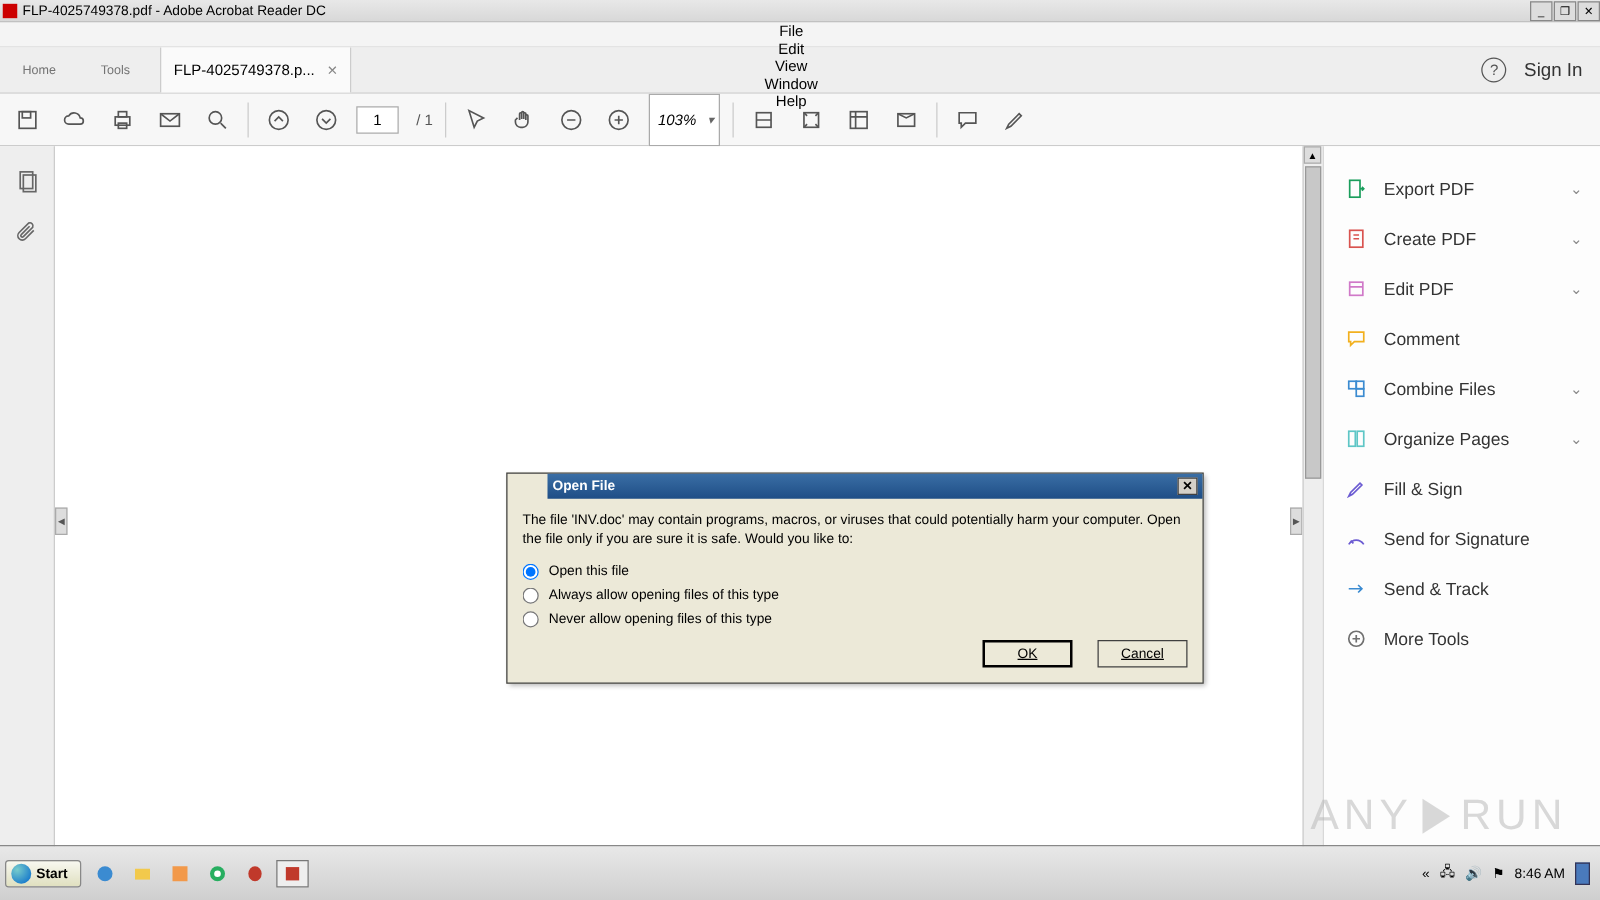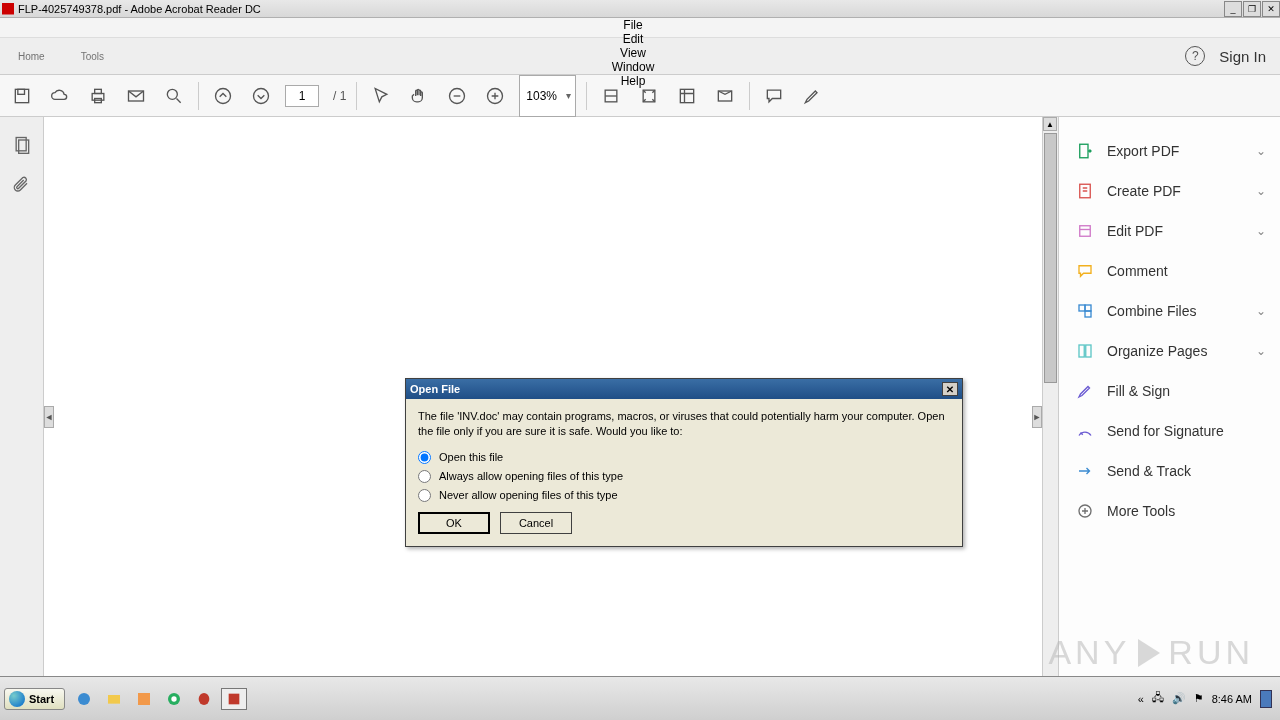--- a/index.html
+++ b/index.html
@@ -24,21 +24,21 @@
 .tabrow .help-circle { width: 20px; height: 20px; border: 1.5px solid #555; border-radius: 50%; display:flex; align-items:center; justify-content:center; font-size: 12px; color:#555; align-self:center; margin-right:14px; cursor:pointer;}
 .tabrow .signin { align-self:center; font-size: 15px; color:#333; margin-right: 14px; cursor:pointer; }
 
 
 .toolbar { height: 42px; background: #f7f7f7; border-bottom: 1px solid #ccc; display:flex; align-items:center; padding: 0 8px; gap: 10px; }
 .tb-icon { width: 28px; height: 28px; display:flex; align-items:center; justify-content:center; color:#555; cursor:pointer; }
 .tb-icon svg { width: 20px; height: 20px; stroke:#555; fill:none; stroke-width:1.6; }
 .tb-sep { width: 1px; height: 28px; background: #ccc; }
 .page-input { width: 34px; height: 22px; border:1px solid #aaa; text-align:center; font-size:12px; }
 .page-total { font-size: 12px; color:#555; margin-left:4px; }
-.zoom-select { height: 42px; border:1px solid #aaa; font-size:12px; padding: 0 18px 0 6px; background:#fff; position:relative; display:flex; align-items:center; cursor:pointer;}
+.zoom-select { height: 42px; border:1px solid #aaa; font-size:12px; padding: 0 18px 0 6px; background:#fff; position:relative; display:flex; align-items:center; cursor:pointer;font-style:italic;}
 .zoom-select::after { content:"▾"; position:absolute; right:4px; font-size:10px; color:#666; }
 
 
 .main { display:flex; height: calc(100% - 18px - 20px - 37px - 42px - 26px); }
 .leftgutter { width: 44px; background:#eeeeee; border-right:1px solid #ccc; display:flex; flex-direction:column; align-items:center; padding-top:18px; gap:16px;}
 .leftgutter .gicon svg { width:20px; height:20px; stroke:#666; fill:none; stroke-width:1.6;}
 .docarea { flex:1; background:#fff; position:relative; overflow:hidden;}
 .docarea .hscroll-handle-left, .docarea .hscroll-handle-right { position:absolute; top:50%; width:10px; height:22px; background:#ddd; border:1px solid #aaa; display:flex; align-items:center; justify-content:center; font-size:9px; color:#555;}
 .docarea .hscroll-handle-left { left:0; }
 .docarea .hscroll-handle-right { right:0; }
@@ -47,27 +47,27 @@
 .vscrollbar .vbtn.top{top:0;} .vscrollbar .vbtn.bot{bottom:0;}
 .vscrollbar .thumb { position:absolute; left:1px; width:13px; top:16px; height:250px; background:#c8c8c8; border:1px solid #999;}
 .rightpanel { width: 222px; background:#fdfdfd; border-left:1px solid #ccc; padding: 14px 0; }
 .rp-item { display:flex; align-items:center; padding: 10px 14px; font-size:14px; color:#333; cursor:pointer; position:relative;}
 .rp-item .chev { margin-left:auto; color:#888; font-size:12px;}
 .rp-ico { width:24px; height:20px; margin-right:10px; display:flex; align-items:center; justify-content:center;}
 .rp-ico svg { width:18px; height:18px; }
 
 
 .dialog { position:absolute; left:361px; top:261px; width:558px; background:#ece9d8; border:1px solid #404040; box-shadow: 2px 2px 4px rgba(0,0,0,.3);}
-.dialog-title { height:20px; background:linear-gradient(#3a6ea5,#1f4e86); color:#fff; font-size:11px; font-weight:bold; display:flex; align-items:center; padding:0 4px;}
+.dialog-title { height:20px; background:linear-gradient(#3a6ea5,#1f4e86); color:#fff; font-size:11px; font-weight:bold; display:flex; align-items:center; padding:0 4px;margin-left:32px;}
 .dialog-title .dx { margin-left:auto; width:16px; height:14px; background:#d4d0c8; border:1px solid #404040; color:#000; font-size:10px; display:flex; align-items:center; justify-content:center; cursor:pointer;}
 .dialog-body { padding: 10px 12px 12px 12px; font-size:11px; color:#000;}
 .dialog-msg { margin-bottom:12px; line-height:1.35;}
 .dialog-opt { display:flex; align-items:center; margin:6px 0;}
 .dialog-opt input { margin-right:8px;}
-.dialog-btns { display:flex; gap:10px; margin-top:10px;}
+.dialog-btns { display:flex; justify-content:flex-end; gap:20px; margin-top:10px;text-decoration:underline;}
 .dialog-btns button { width:72px; height:22px; font-size:11px; background:#ece9d8; border:1px solid #404040; cursor:pointer;}
 .dialog-btns button.ok { border:2px solid #000; }
 
 
 .taskbar { position:absolute; bottom:0; left:0; right:0; height:44px; background:linear-gradient(#e8e8e8,#cfcfcf); border-top:1px solid #888; display:flex; align-items:center; font-size:11px;}
 .start-btn { height:22px; padding:0 10px 0 4px; background:linear-gradient(#f8f8f0,#e0e0c0); border:1px solid #888; border-radius:3px; margin:0 4px; display:flex; align-items:center; gap:4px; cursor:pointer; font-weight:bold;}
 .start-orb { width:16px; height:16px; border-radius:50%; background:radial-gradient(circle at 30% 30%, #7cc, #06c);}
 .tb-app { width:26px; height:22px; margin:0 2px; display:flex; align-items:center; justify-content:center; border:1px solid transparent; cursor:pointer;}
 .tb-app.active { border:1px solid #777; background:#eee;}
 .tray { margin-left:auto; display:flex; align-items:center; gap:8px; padding-right:8px;}
@@ -92,20 +92,24 @@
   <span>File</span>
   <span>Edit</span>
   <span>View</span>
   <span>Window</span>
   <span>Help</span>
 </div>
 
 <div class="tabrow">
   <div class="home-tab">Home</div>
   <div class="tools-tab">Tools</div>
+  <div class="doc-tab">
+    <span>FLP-4025749378.p...</span>
+    <span class="x">×</span>
+  </div>
   <div class="spacer"></div>
   <div class="help-circle">?</div>
   <div class="signin">Sign In</div>
 </div>
 
 <div class="toolbar">
   <div class="tb-icon">
       <svg viewBox="0 0 24 24">
         <rect x="4" y="4" width="16" height="16"></rect>
         <rect x="7" y="4" width="8" height="6"></rect>

